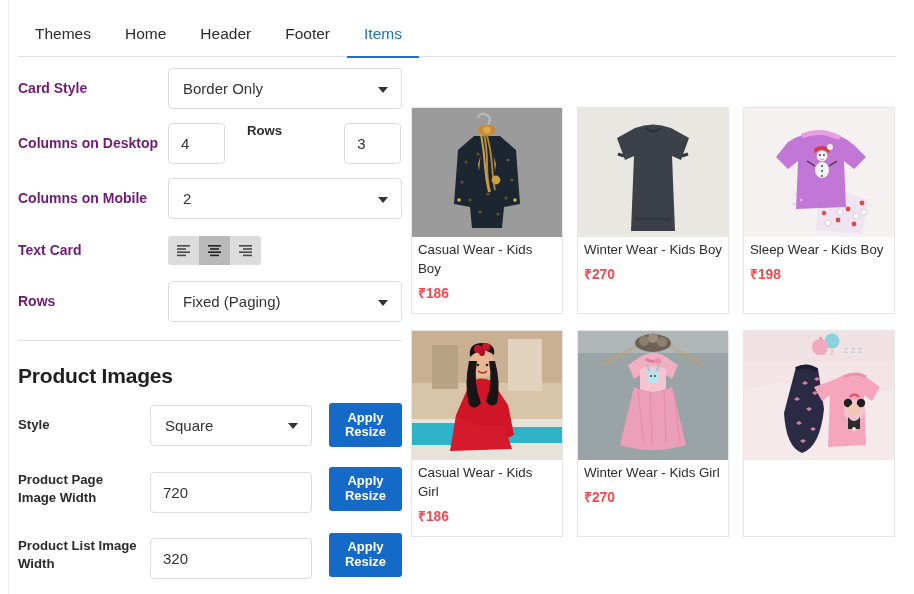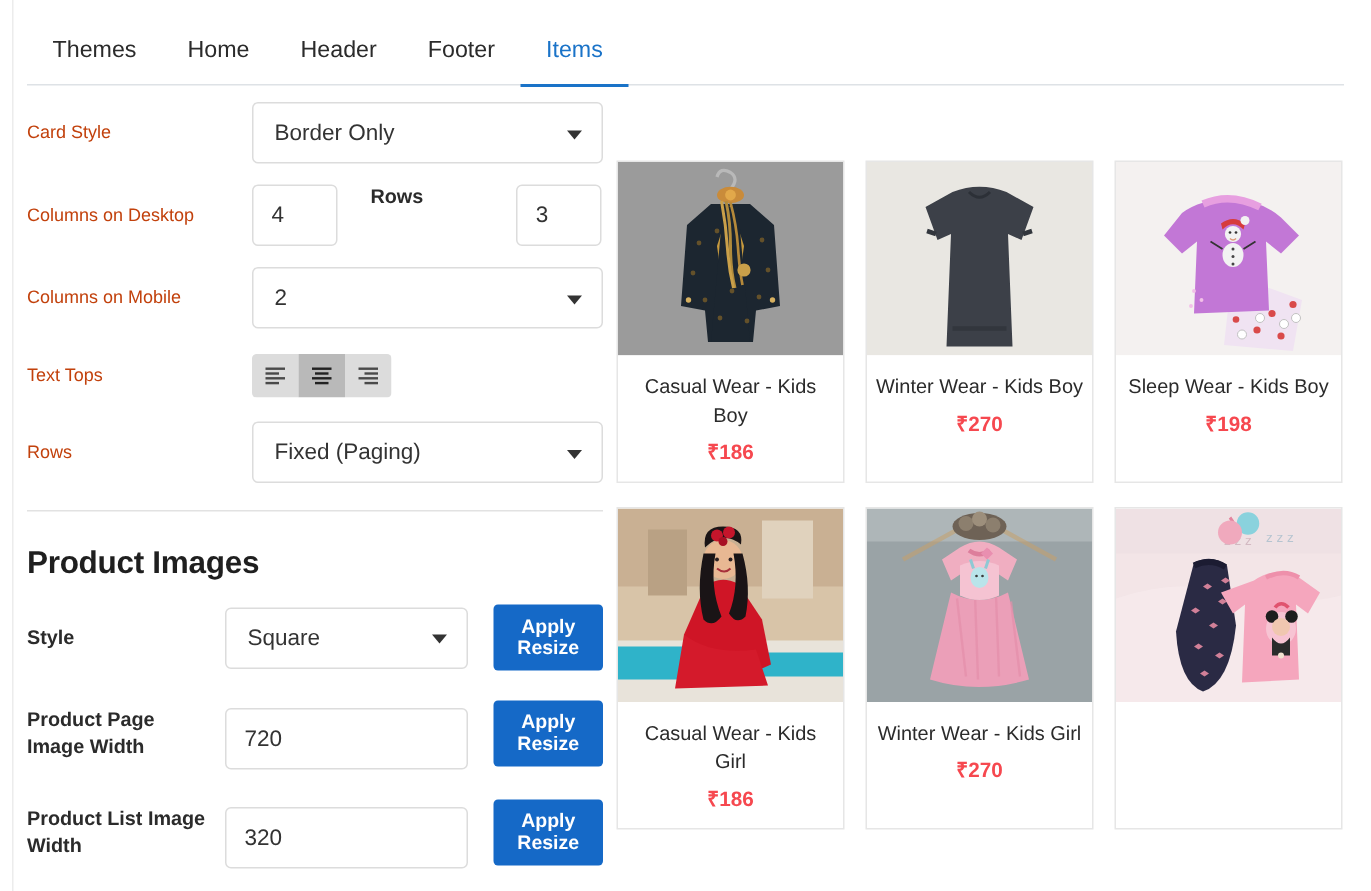--- a/index.html
+++ b/index.html
@@ -75,23 +75,23 @@
   }
   .frow {
     display: flex;
     align-items: center;
     margin-bottom: 14px;
     min-height: 34px;
   }
   .flabel {
     width: 150px;
     flex: 0 0 150px;
-    font-size: 12px;
-    font-weight: normal;
-    color: #c2410c;
+    font-size: 14px;
+    font-weight: bold;
+    color: #701a75;
     line-height: 1.35;
     padding-right: 6px;
     box-sizing: border-box;
   }
   .fctl { flex: 1 1 auto; display: flex; }
 
   .select {
     position: relative;
     box-sizing: border-box;
     height: 41px;
@@ -242,22 +242,21 @@
   }
   .card-img {
     width: 150px;
     height: 129px;
     display: block;
     overflow: hidden;
     position: relative;
   }
   .card-img svg { display: block; width: 150px; height: 129px; }
   .card-body {
-    padding: 12px 6px 11px 6px;
-    text-align: center;
+    padding: 4px 6px 11px 6px;
   }
   .card-title {
     font-size: 13.3px;
     color: #2b2b2b;
     line-height: 1.42;
     margin-bottom: 4px;
   }
   .card-price {
     font-size: 13.8px;
     font-weight: bold;
@@ -303,21 +302,21 @@
     <div class="flabel">Columns on Mobile</div>
     <div class="fctl">
       <div class="select">
         <span>2</span>
         <span class="caret"></span>
       </div>
     </div>
   </div>
 
   <div class="frow">
-    <div class="flabel">Text Tops</div>
+    <div class="flabel">Text Card</div>
     <div class="fctl">
       <div class="seg">
         <button class="seg-btn">
           <svg width="15" height="13" viewBox="0 0 15 13" aria-hidden="true">
             <rect x="1" y="1" width="13" height="1.6" fill="#4a4a4a"></rect>
             <rect x="1" y="4.2" width="9" height="1.6" fill="#4a4a4a"></rect>
             <rect x="1" y="7.4" width="13" height="1.6" fill="#4a4a4a"></rect>
             <rect x="1" y="10.6" width="9" height="1.6" fill="#4a4a4a"></rect>
           </svg>
         </button>

